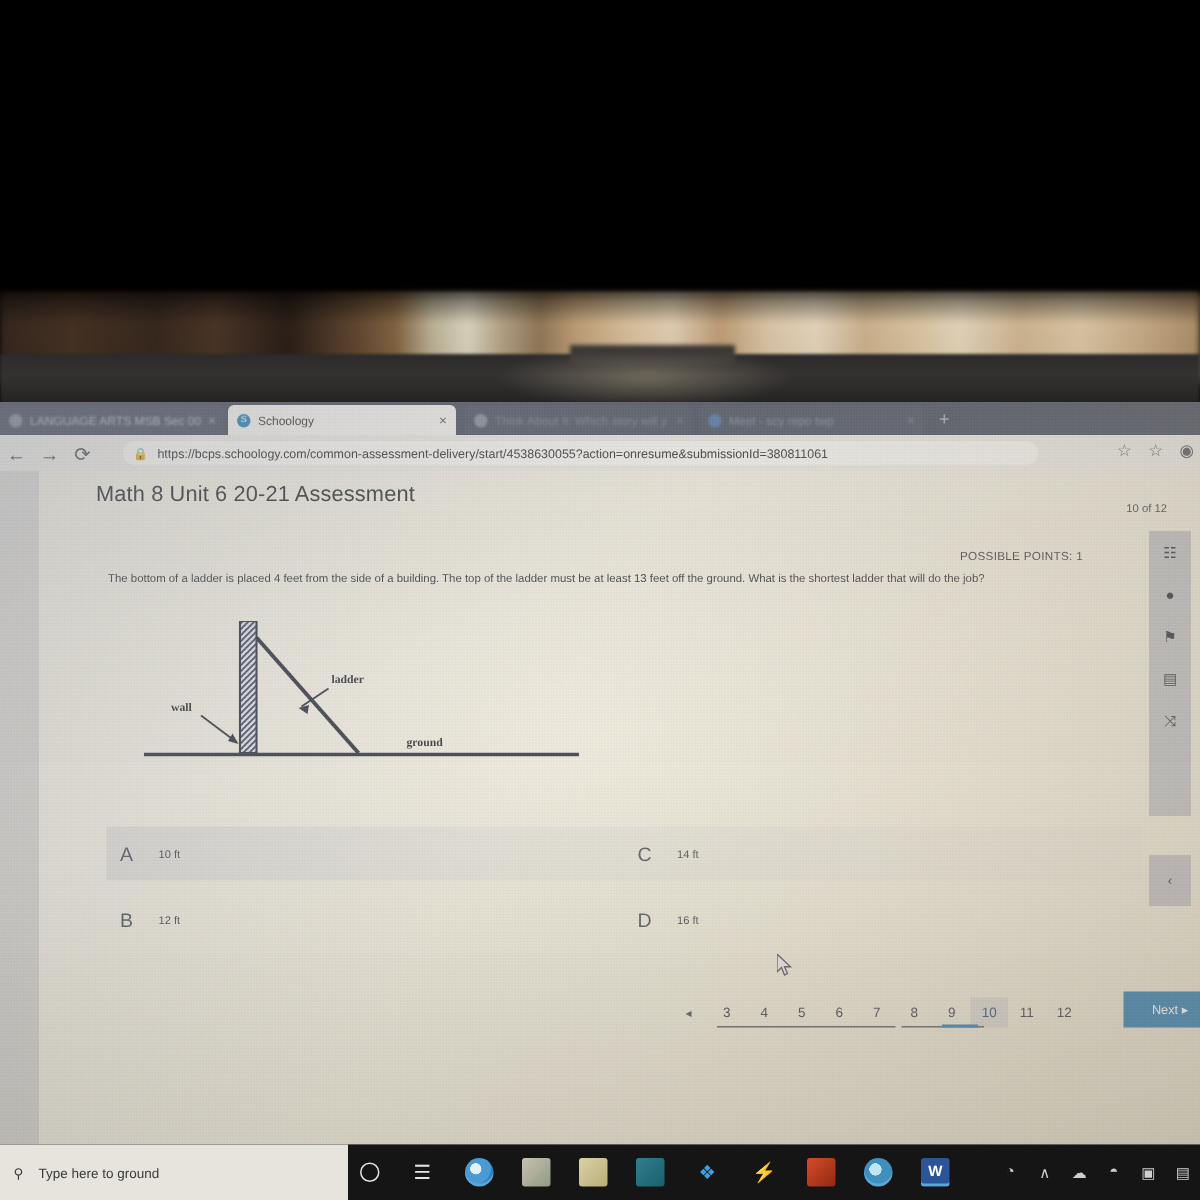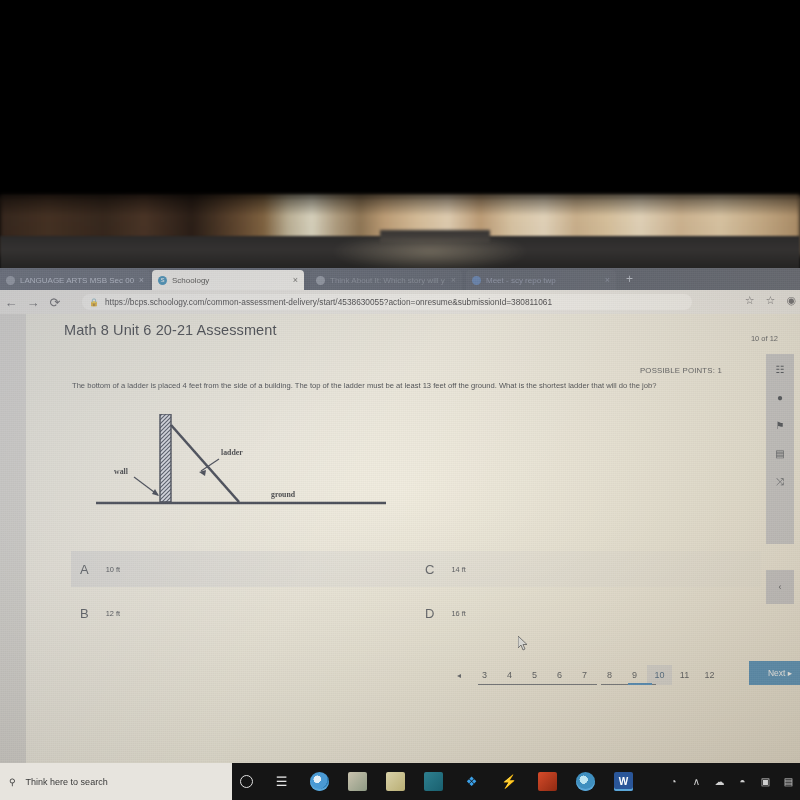--- a/index.html
+++ b/index.html
@@ -452,21 +452,21 @@
 
   <div class="cursor">
     <svg width="12" height="16" viewBox="0 0 12 16" xmlns="http://www.w3.org/2000/svg">
       <polygon points="0,0 0,12 3,9 5,14 7,13 5,8.5 9,8.5" fill="#d6d6d2" stroke="#6a6a68" stroke-width="0.9"></polygon>
     </svg>
   </div>
 
   <div class="taskbar">
     <div class="tb-search">
       <span>⚲</span>
-      <span>Think here to search</span>
+      <span>Type here to ground</span>
     </div>
     <div class="tb-icons">
       <span class="tb-ic ic-cortana"></span>
       <span class="tb-ic ic-taskview">☰</span>
       <span class="tb-ic ic-chrome tb-active"></span>
       <span class="tb-ic ic-photos"></span>
       <span class="tb-ic ic-store"></span>
       <span class="tb-ic ic-mail"></span>
       <span class="tb-ic ic-dropbox">❖</span>
       <span class="tb-ic ic-bolt">⚡</span>

